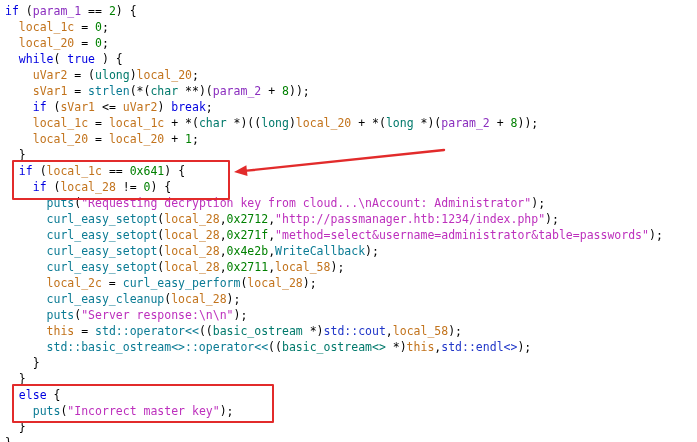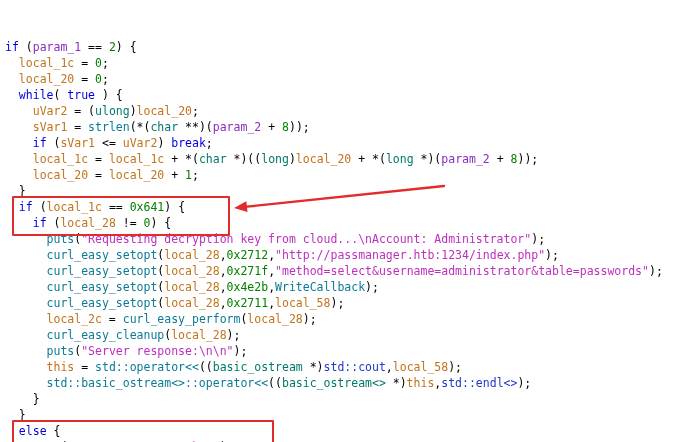--- a/index.html
+++ b/index.html
@@ -4,21 +4,21 @@
 <style>
   html, body { margin: 0; padding: 0; }
   body {
     width: 697px;
     height: 442px;
     background: #ffffff;
     overflow: hidden;
     position: relative;
     font-family: "DejaVu Sans Mono", "Liberation Mono", monospace;
   }
-  .screen { position: absolute; inset: 0; margin-top: 36px; }
+  .screen { position: absolute; inset: 0; }
   .code {
     margin: 0;
     padding: 3px 0 0 5px;
     font-family: "DejaVu Sans Mono", "Liberation Mono", monospace;
     font-size: 11.5px;
     line-height: 16px;
     white-space: pre;
     color: #000;
   }
   .line { height: 16px; white-space: pre; }

